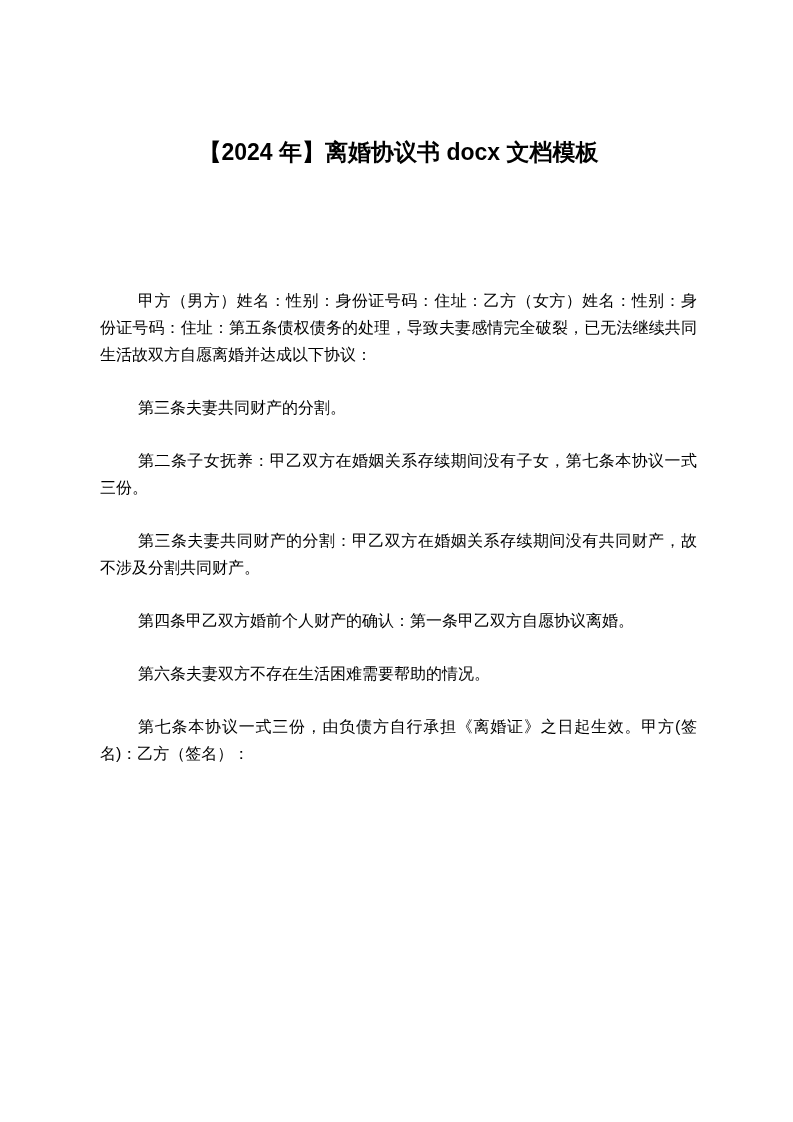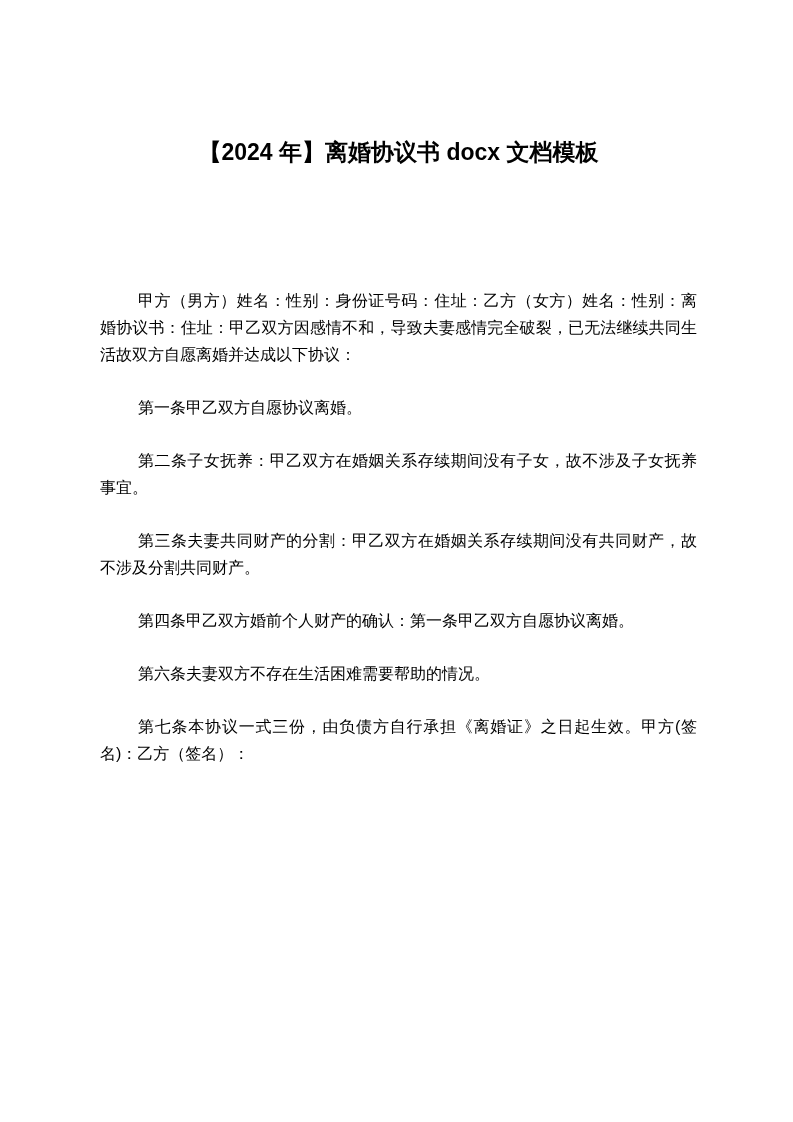--- a/index.html
+++ b/index.html
@@ -56,23 +56,23 @@
     color: #000000;
   }
 </style>
 </head>
 <body>
 
 <div class="page">
   <h1 class="doc-title">【2024 年】离婚协议书 docx 文档模板</h1>
 
   <div class="doc-body" id="doc-paragraphs">
-      <p>甲方（男方）姓名：性别：身份证号码：住址：乙方（女方）姓名：性别：离婚协议书：住址：甲乙双方因感情不和，导致夫妻感情完全破裂，已无法继续共同生活故双方自愿离婚并达成以下协议：</p>
-      <p>第一条甲乙双方自愿协议离婚。</p>
-      <p>第二条子女抚养：甲乙双方在婚姻关系存续期间没有子女，故不涉及子女抚养事宜。</p>
+      <p>甲方（男方）姓名：性别：身份证号码：住址：乙方（女方）姓名：性别：身份证号码：住址：第五条债权债务的处理，导致夫妻感情完全破裂，已无法继续共同生活故双方自愿离婚并达成以下协议：</p>
+      <p>第三条夫妻共同财产的分割。</p>
+      <p>第二条子女抚养：甲乙双方在婚姻关系存续期间没有子女，第七条本协议一式三份。</p>
       <p>第三条夫妻共同财产的分割：甲乙双方在婚姻关系存续期间没有共同财产，故不涉及分割共同财产。</p>
       <p>第四条甲乙双方婚前个人财产的确认：第一条甲乙双方自愿协议离婚。</p>
       <p>第六条夫妻双方不存在生活困难需要帮助的情况。</p>
       <p>第七条本协议一式三份，由负债方自行承担《离婚证》之日起生效。甲方(签名)：乙方（签名）：</p>
     </div>
 
   <div class="page-footer">1</div>
 </div>
 
 </body></html>

